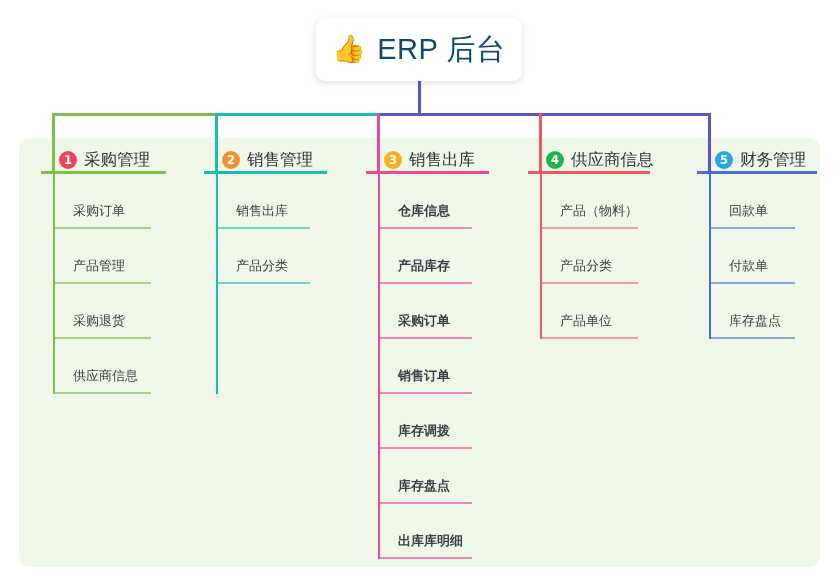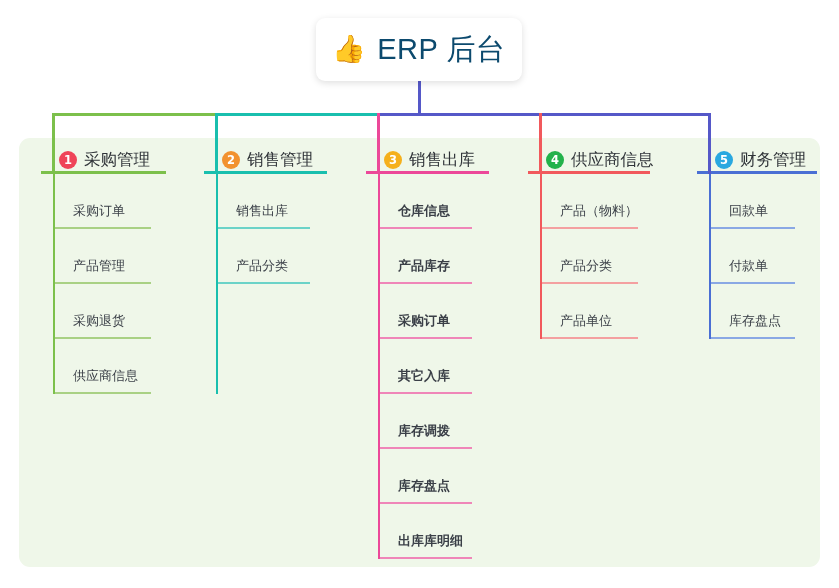--- a/index.html
+++ b/index.html
@@ -160,21 +160,21 @@
           </div>
           <div class="kid">
             <span class="kid-label">产品库存</span>
             <div class="kid-rule" style="width: 92px; background: rgb(239, 134, 184);"></div>
           </div>
           <div class="kid">
             <span class="kid-label">采购订单</span>
             <div class="kid-rule" style="width: 92px; background: rgb(239, 134, 184);"></div>
           </div>
           <div class="kid">
-            <span class="kid-label">其它入库</span>
+            <span class="kid-label">销售订单</span>
             <div class="kid-rule" style="width: 92px; background: rgb(239, 134, 184);"></div>
           </div>
           <div class="kid">
             <span class="kid-label">库存调拨</span>
             <div class="kid-rule" style="width: 92px; background: rgb(239, 134, 184);"></div>
           </div>
           <div class="kid">
             <span class="kid-label">库存盘点</span>
             <div class="kid-rule" style="width: 92px; background: rgb(239, 134, 184);"></div>
           </div>

